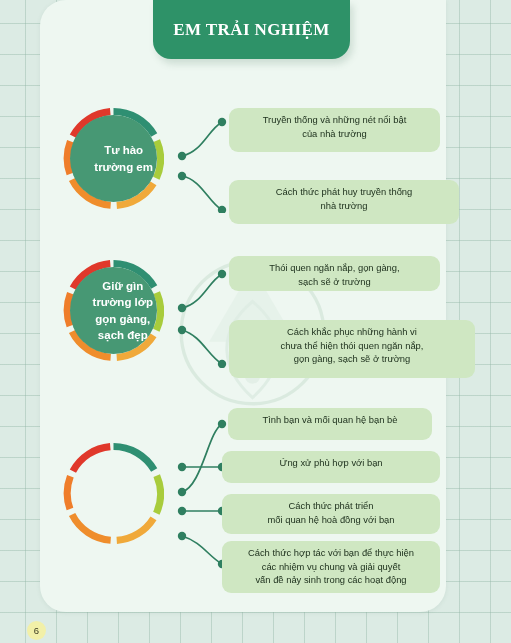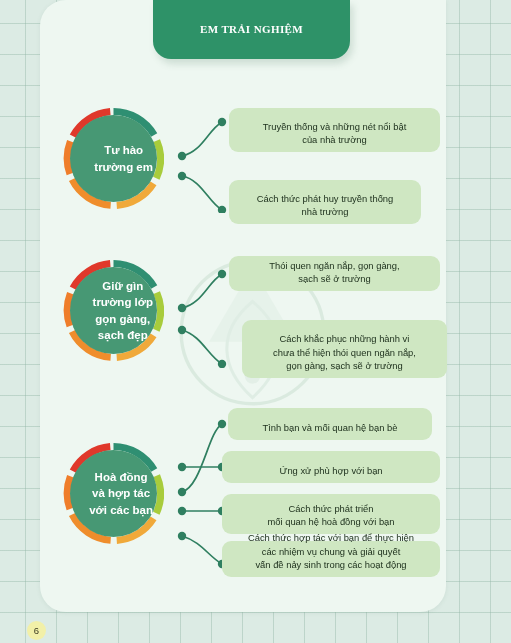--- a/index.html
+++ b/index.html
@@ -65,21 +65,21 @@
     justify-content: center;
     text-align: center;
     font-family: "Liberation Serif", serif;
     font-weight: bold;
     font-size: 15px;
     letter-spacing: .4px;
     line-height: 1.28;
     box-shadow: 3px 5px 7px rgba(90,130,110,.22);
     z-index: 6;
   }
-  #banner .l2 { font-size: 11px; }
+  #banner .l2 { font-size: 17px; }
 
   
   .group { position: absolute; left: 0; width: 511px; }
 
   
   .node {
     position: absolute;
     width: 101px;
     height: 101px;
     border-radius: 50%;
@@ -104,21 +104,21 @@
 
   
   .tbox {
     position: absolute;
     background: #cfe7c2;
     border-radius: 9px;
     color: #20331f;
     font-size: 9.4px;
     line-height: 1.45;
     display: flex;
-    align-items: flex-end;
+    align-items: flex-start;
     justify-content: center;
     text-align: center;
     padding: 5px 10px;
     z-index: 3;
   }
 
   
   .conn { position: absolute; z-index: 2; pointer-events: none; }
 
   
@@ -182,21 +182,21 @@
       <div class="node-inner">
         <span style="white-space:pre-line">Tư hào
 trường em</span>
       </div>
     </div>
 
     <div class="tbox" style="left:229px; top:108px; width:211px; height:44px;">
       <span style="white-space:pre-line">Truyền thống và những nét nổi bật
 của nhà trường</span>
     </div>
-    <div class="tbox" style="left:229px; top:180px; width:192px; height:44px;">
+    <div class="tbox" style="left:229px; top:180px; width:230px; height:44px;">
       <span style="white-space:pre-line">Cách thức phát huy truyền thống
 nhà trường</span>
     </div>
   </div>
 
   <div class="group">
 
     <svg class="conn" style="left:160px; top:258px; width:80px; height:110px;">
       <path d="M22 50 C42 46 48 24 62 16" fill="none" stroke="#2f7f60" stroke-width="1.7"></path>
       <path d="M22 72 C42 78 48 98 62 106" fill="none" stroke="#2f7f60" stroke-width="1.7"></path>
@@ -222,21 +222,21 @@
 trường lớp
 gọn gàng,
 sạch đẹp</span>
       </div>
     </div>
 
     <div class="tbox" style="left:229px; top:256px; width:211px; height:35px;">
       <span style="white-space:pre-line">Thói quen ngăn nắp, gọn gàng,
 sạch sẽ ở trường</span>
     </div>
-    <div class="tbox" style="left:242px; top:320px; width:205px; height:58px;">
+    <div class="tbox" style="left:229px; top:320px; width:246px; height:58px;">
       <span style="white-space:pre-line">Cách khắc phục những hành vi
 chưa thể hiện thói quen ngăn nắp,
 gọn gàng, sạch sẽ ở trường</span>
     </div>
   </div>
 
   <div class="group">
 
     <svg class="conn" style="left:160px; top:410px; width:80px; height:170px;">
       <path d="M22 82 C42 76 48 22 62 14" fill="none" stroke="#2f7f60" stroke-width="1.7"></path>
@@ -257,38 +257,33 @@
       <svg class="ring" viewBox="0 0 100 100">
         <g fill="none" stroke-width="7" stroke-linecap="butt">
           <path d="M50 3.5 A46.5 46.5 0 0 1 90.3 26.8" stroke="#2f8f72"></path>
           <path d="M92.8 32.2 A46.5 46.5 0 0 1 92.4 69.6" stroke="#a8cc3c"></path>
           <path d="M89.6 74.6 A46.5 46.5 0 0 1 53.2 96.4" stroke="#f0a93a"></path>
           <path d="M47.2 96.3 A46.5 46.5 0 0 1 9.0 70.8" stroke="#ef8d2c"></path>
           <path d="M6.9 65.4 A46.5 46.5 0 0 1 7.3 33.0" stroke="#ef7d2a"></path>
           <path d="M9.8 27.8 A46.5 46.5 0 0 1 46.8 3.6" stroke="#e0382b"></path>
         </g>
       </svg>
-      <div class="node-inner">
-        <span style="white-space:pre-line">Hoà đồng
-và hợp tác
-với các bạn</span>
-      </div>
     </div>
 
     <div class="tbox" style="left:228px; top:408px; width:204px; height:32px;">
       <span style="white-space:pre-line">Tình bạn và mối quan hệ bạn bè</span>
     </div>
     <div class="tbox" style="left:222px; top:451px; width:218px; height:32px;">
       <span style="white-space:pre-line">Ứng xử phù hợp với bạn</span>
     </div>
     <div class="tbox" style="left:222px; top:494px; width:218px; height:40px;">
       <span style="white-space:pre-line">Cách thức phát triển
 mối quan hệ hoà đồng với bạn</span>
     </div>
-    <div class="tbox" style="left:222px; top:541px; width:218px; height:36px;">
+    <div class="tbox" style="left:222px; top:541px; width:218px; height:52px;">
       <span style="white-space:pre-line">Cách thức hợp tác với bạn để thực hiện
 các nhiệm vụ chung và giải quyết
 vấn đề nảy sinh trong các hoạt động</span>
     </div>
   </div>
 
   <div id="pageno">
     <span>6</span>
   </div>
 

